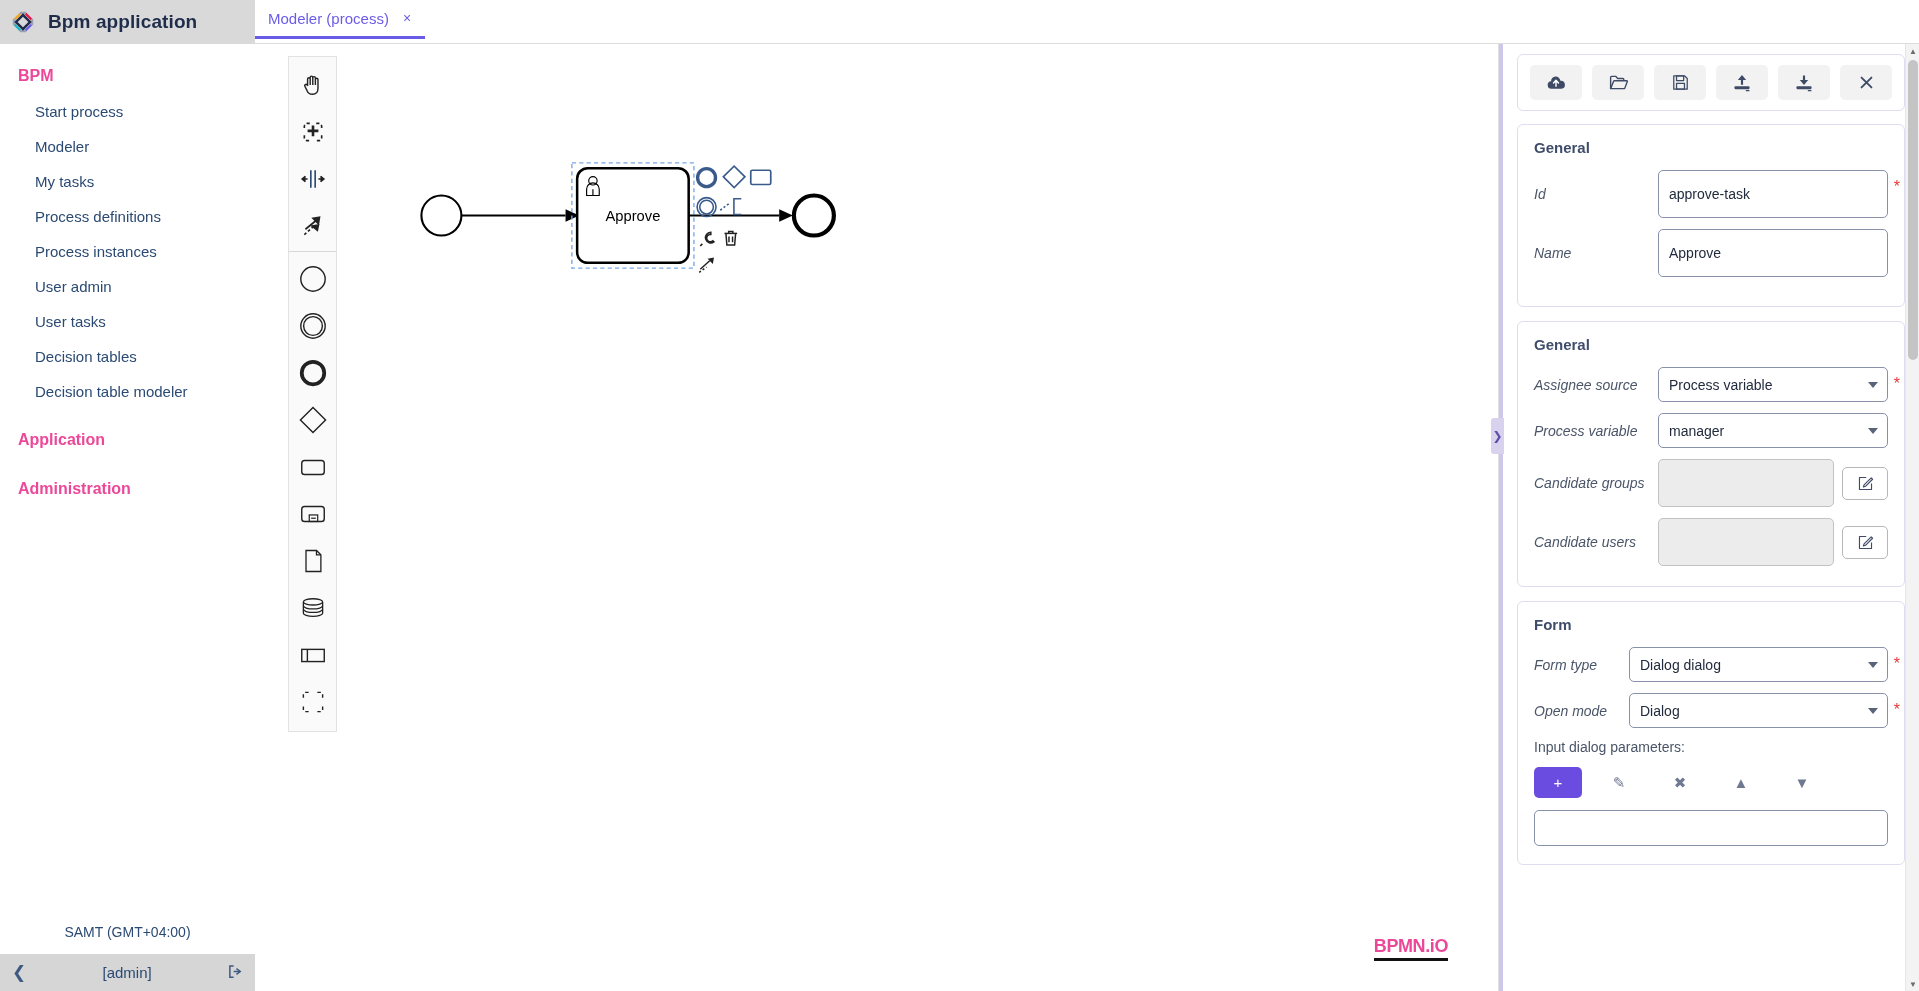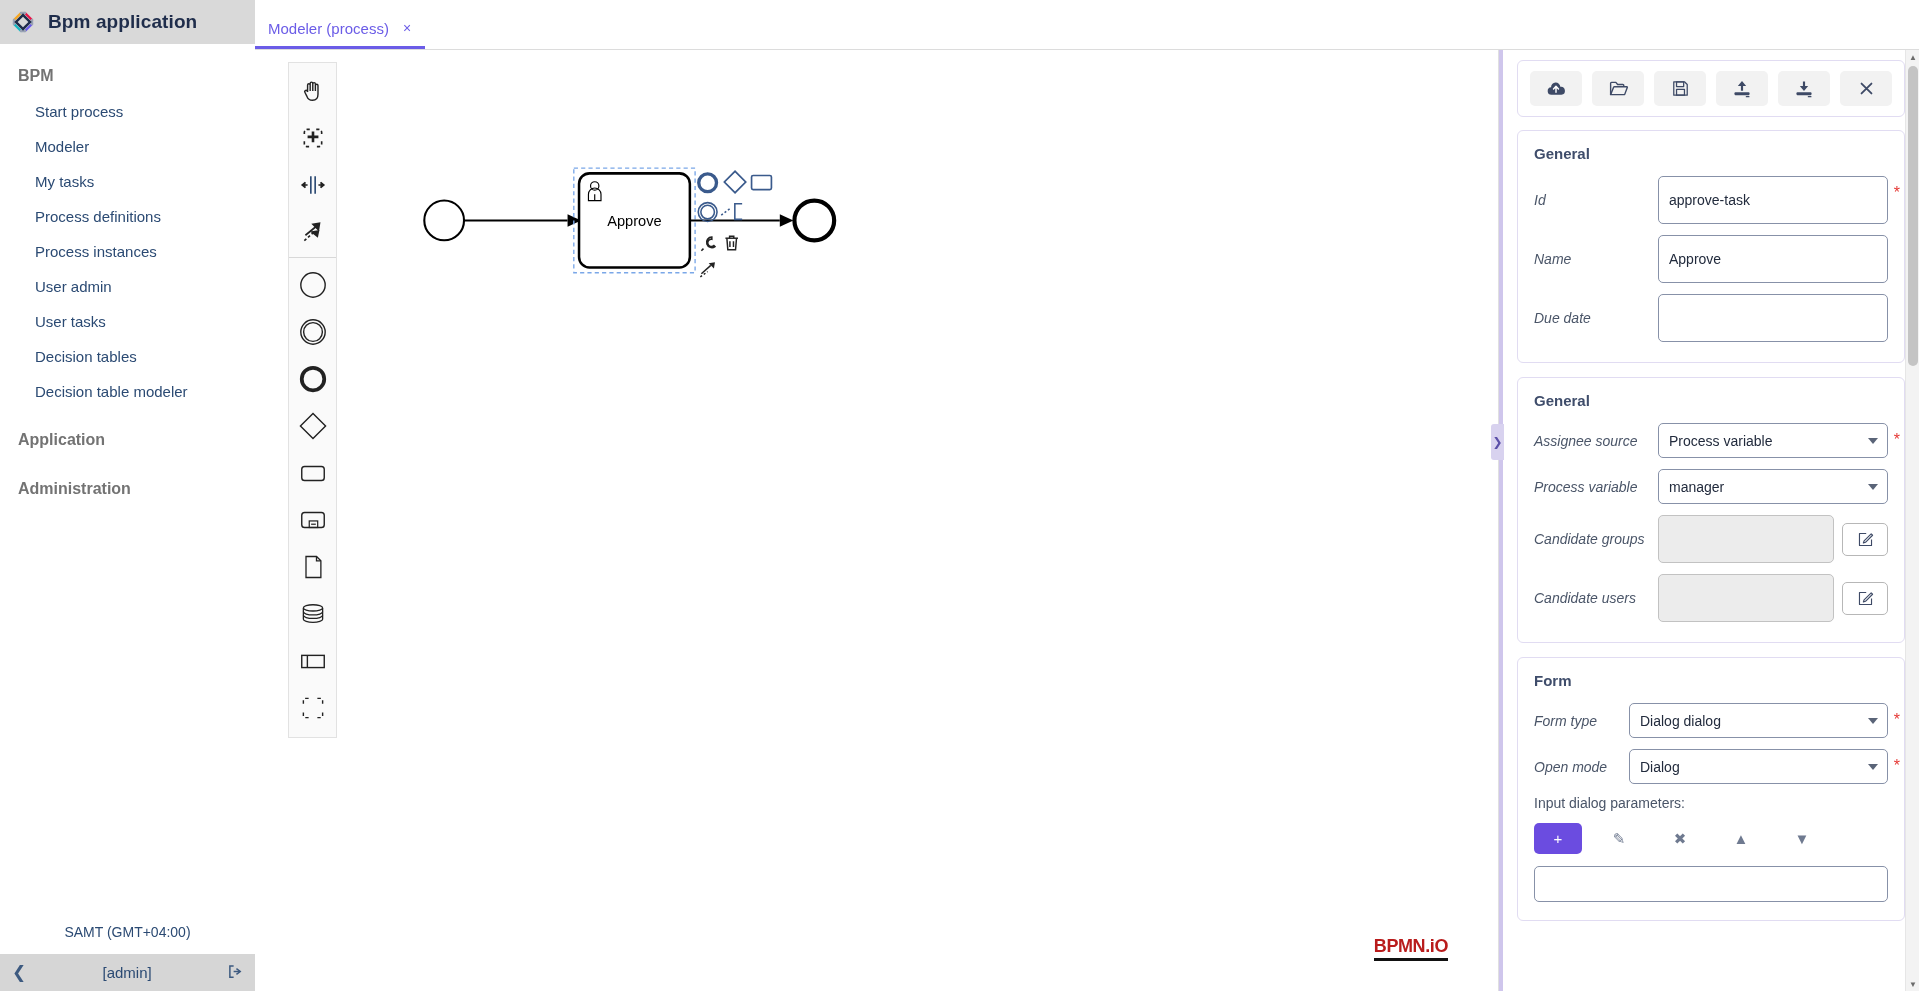--- a/index.html
+++ b/index.html
@@ -27,21 +27,21 @@
     padding-left: 10px;
     gap: 12px;
   }
   .brand-logo { width: 26px; height: 26px; flex: 0 0 26px; }
   .brand-title {
     font-size: 19px; font-weight: bold; color: #1f2d4b;
     letter-spacing: 0.1px;
   }
   .nav { padding-top: 14px; flex: 1 1 auto; overflow: hidden; }
   .nav-group-title {
-    font-size: 16px; font-weight: bold; color: #737373;
+    font-size: 16px; font-weight: bold; color: #ec4899;
     padding: 9px 0 9px 18px;
   }
   .nav-item {
     font-size: 15px; color: #2b4a73;
     padding: 9px 0 9px 35px;
     cursor: pointer;
   }
   .tz {
     text-align: center; font-size: 14px; color: #2b4a73;
     padding-bottom: 14px;
@@ -52,23 +52,23 @@
     justify-content: space-between;
     padding: 0 12px;
   }
   .userbar .collapse-icon { color: #3d5a80; font-size: 17px; cursor: pointer; }
   .userbar .username { font-size: 15px; color: #2b4a73; flex: 1 1 auto; text-align: center; }
   .userbar .logout-icon { color: #3d5a80; font-size: 15px; cursor: pointer; }
 
   
   .main { flex: 1 1 auto; display: flex; flex-direction: column; height: 991px; min-width: 0; }
   .tabbar {
-    height: 50px; background: #ffffff;
+    height: 44px; background: #ffffff;
     border-bottom: 1px solid #dcdcdc;
-    display: flex; align-items: flex-end;
+    display: flex; align-items: flex-start;
   }
   .tab {
     height: 39px; display: flex; align-items: center;
     padding: 0 14px 0 13px;
     gap: 14px;
     border-bottom: 3px solid #6b5ce7;
     color: #6b5ce7; font-size: 15px;
     cursor: pointer; background: #fff;
   }
   .tab-close { font-size: 14px; color: #6b5ce7; cursor: pointer; }
@@ -93,21 +93,21 @@
     width: 47px; height: 47px;
     display: flex; align-items: center; justify-content: center;
     cursor: pointer;
   }
   .palette-sep { width: 47px; height: 1px; background: #d8d8d8; margin: 2px 0 3px 0; }
 
   .diagram { position: absolute; left: 0; top: 0; width: 100%; height: 100%; }
   .bpmnio {
     position: absolute; right: 50px; bottom: 30px;
     font-family: "Liberation Sans", sans-serif;
-    font-weight: bold; font-size: 18px; color: #b91c1c;
+    font-weight: bold; font-size: 18px; color: #ec4899;
     border-bottom: 3px solid #111; padding-bottom: 1px;
     letter-spacing: -0.4px;
   }
 
   
   .panel-handle {
     position: absolute; left: -12px; top: 374px;
     width: 13px; height: 36px;
     background: #d8d2ef;
     border-radius: 3px 0 0 3px;
@@ -501,24 +501,20 @@
               <span class="field-label">Id</span>
               <input class="text-input" type="text" value="approve-task" style="">
               <span class="req">*</span>
             </div>
 
             <div class="field">
               <span class="field-label">Name</span>
               <input class="text-input" type="text" value="Approve" style="">
             </div>
 
-            <div class="field" style="margin-bottom:2px">
-              <span class="field-label">Due date</span>
-              <input class="text-input" type="text" value="" style="">
-            </div>
           </div>
 
           <div class="card">
             <div class="section-title">General</div>
 
             <div class="field">
               <span class="field-label">Assignee source</span>
               <div class="select">
                 <span>Process variable</span>
                 <span class="caret"></span>

